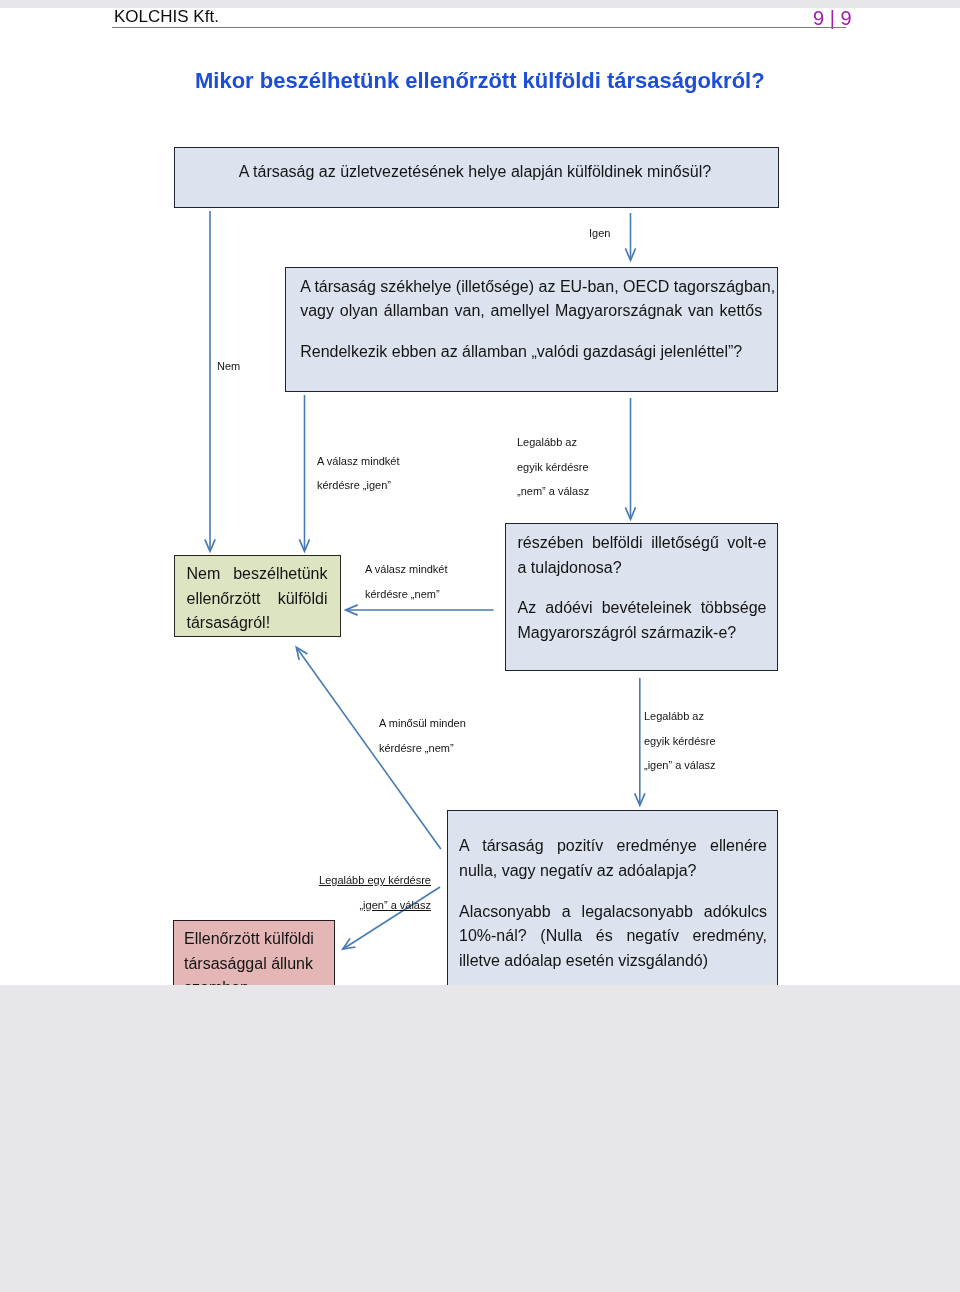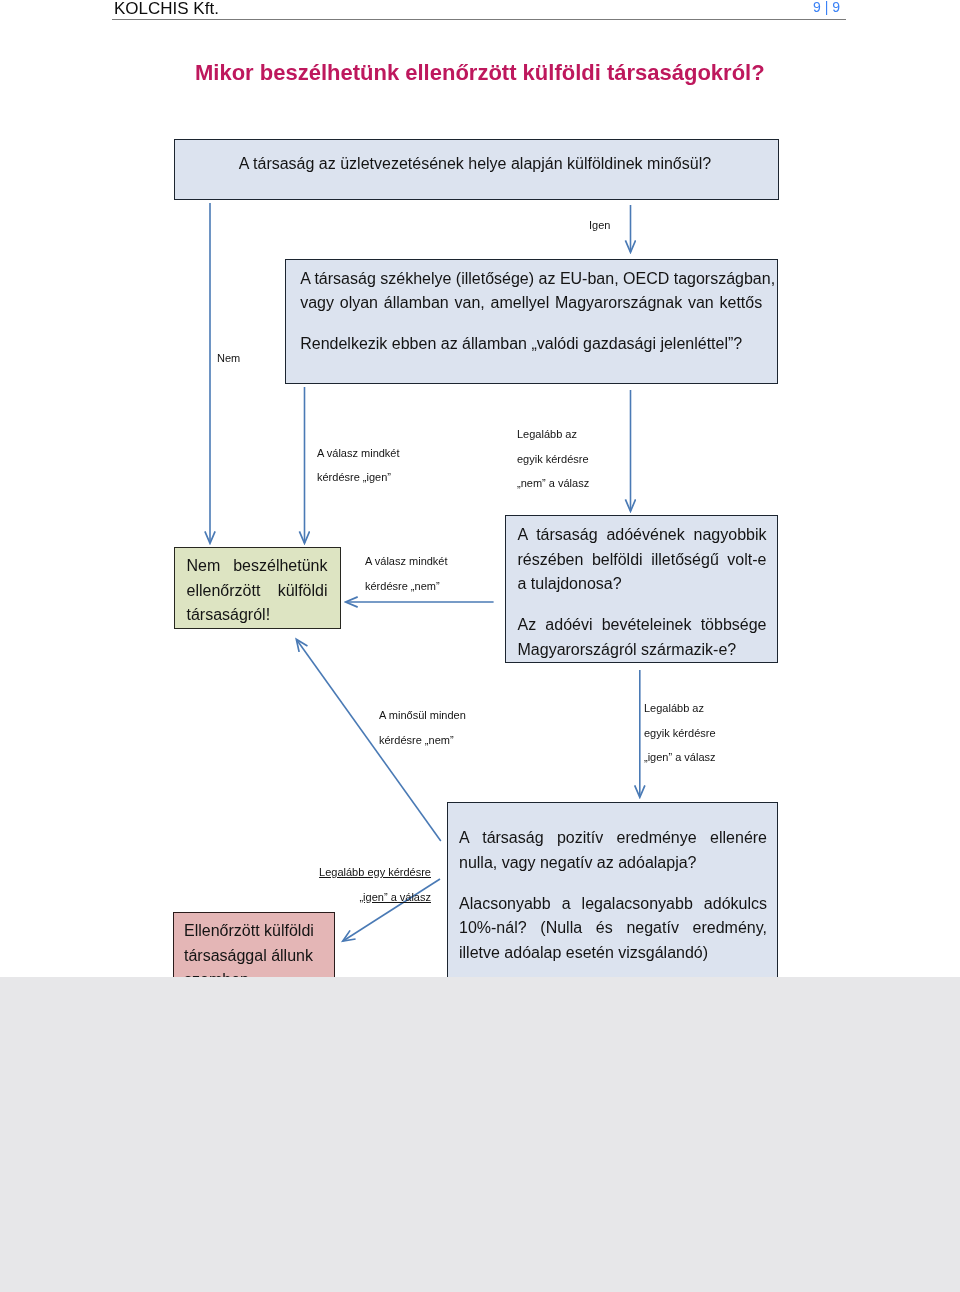--- a/index.html
+++ b/index.html
@@ -1,24 +1,24 @@
 <!DOCTYPE html>
 <html><head>
 <meta charset="utf-8">
 <style>
   html,body{margin:0;padding:0;}
   body{width:960px;height:1292px;background:#e7e7e9;font-family:"Liberation Sans",sans-serif;overflow:hidden;}
-  #page{position:absolute;left:0;top:0;width:960px;height:977px;background:#fff;overflow:hidden;}
+  #page{position:absolute;left:0;top:8px;width:960px;height:977px;background:#fff;overflow:hidden;}
   #footer-art{position:absolute;left:0;top:0;width:960px;height:1211px;}
   #content{position:absolute;left:0;top:0;width:960px;height:1211px;}
 
   .hdr-name{position:absolute;left:114px;top:-1px;font-size:17px;color:#0d0d0d;}
-  .hdr-page{position:absolute;left:813px;top:-1px;font-size:14px;color:#3b82f6;white-space:nowrap;}
+  .hdr-page{position:absolute;left:813px;top:-1px;font-size:20px;color:#a21caf;white-space:nowrap;}
   .hdr-rule{position:absolute;left:112px;top:19px;width:734px;height:1.4px;background:#7b7b7b;}
-  .title{position:absolute;left:195px;top:60px;font-size:22px;font-weight:bold;color:#be185d;white-space:nowrap;}
+  .title{position:absolute;left:195px;top:60px;font-size:22px;font-weight:bold;color:#1d4ed8;white-space:nowrap;}
 
   .box{position:absolute;box-sizing:border-box;}
   .blue{background:#dce3ef;border:1.4px solid #1c2530;}
   .green{background:#dde4c2;border:1.4px solid #272720;}
   .pink{background:#e4b6b6;border:1.4px solid #2a1c1c;}
   .btxt{position:absolute;font-size:16px;color:#141414;}
   .btxt .ln{height:24.7px;line-height:24.7px;text-align:justify;text-align-last:justify;white-space:pre;}
   .btxt .ln.last{text-align-last:left;}
   .btxt .sp{height:16.1px;}
   .lbl{position:absolute;font-size:11px;color:#141414;line-height:24.6px;white-space:nowrap;}
@@ -94,21 +94,20 @@
 
   <div class="box green" style="left:173.5px;top:547px;width:167px;height:82px;"></div>
   <div class="btxt" style="left:186.5px;top:554px;width:141px;">
     <div class="ln">Nem beszélhetünk</div>
     <div class="ln">ellenőrzött külföldi</div>
     <div class="ln last">társaságról!</div>
   </div>
 
   <div class="box blue" style="left:505px;top:515px;width:273px;height:148px;"></div>
   <div class="btxt" style="left:517.5px;top:523px;width:249px;">
-    <div class="ln">A társaság adóévének nagyobbik</div>
     <div class="ln">részében belföldi illetőségű volt-e</div>
     <div class="ln last">a tulajdonosa?</div>
     <div class="sp"></div>
     <div class="ln">Az adóévi bevételeinek többsége</div>
     <div class="ln last">Magyarországról származik-e?</div>
   </div>
 
   <div class="box blue" style="left:447px;top:802px;width:331px;height:192px;"></div>
   <div class="btxt" style="left:459px;top:810px;width:308px;">
     <div class="sp"></div>

